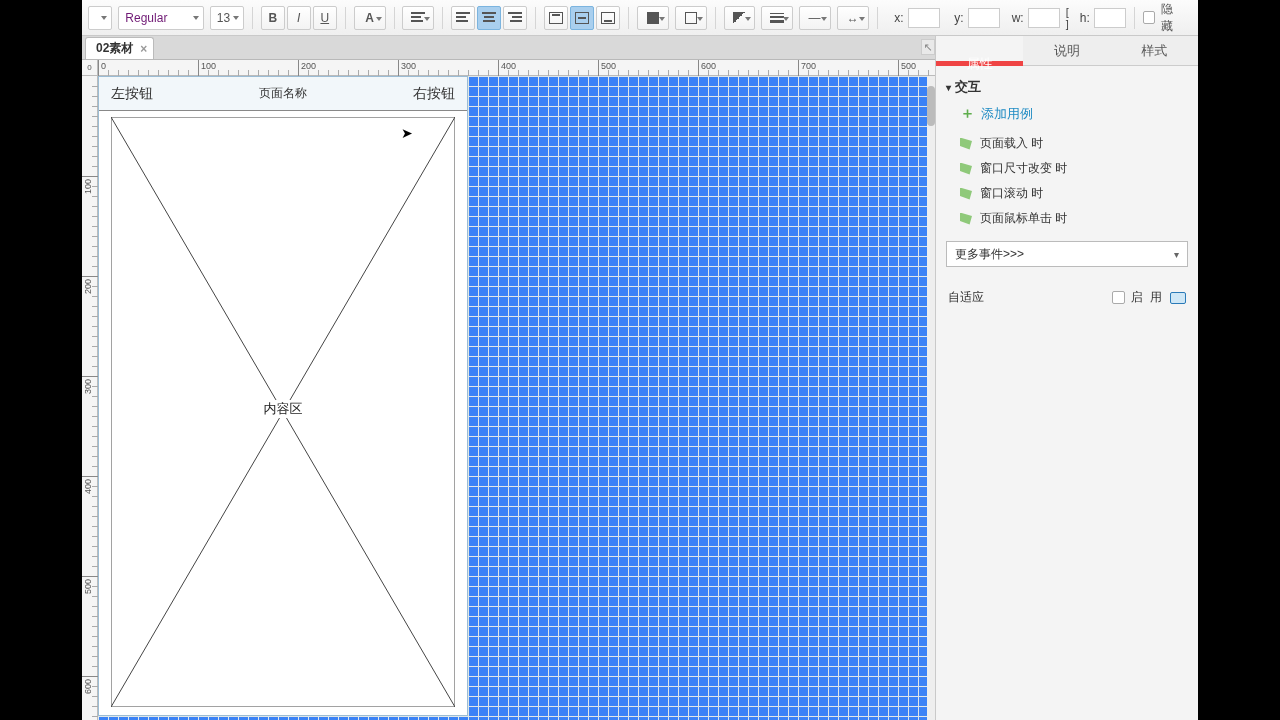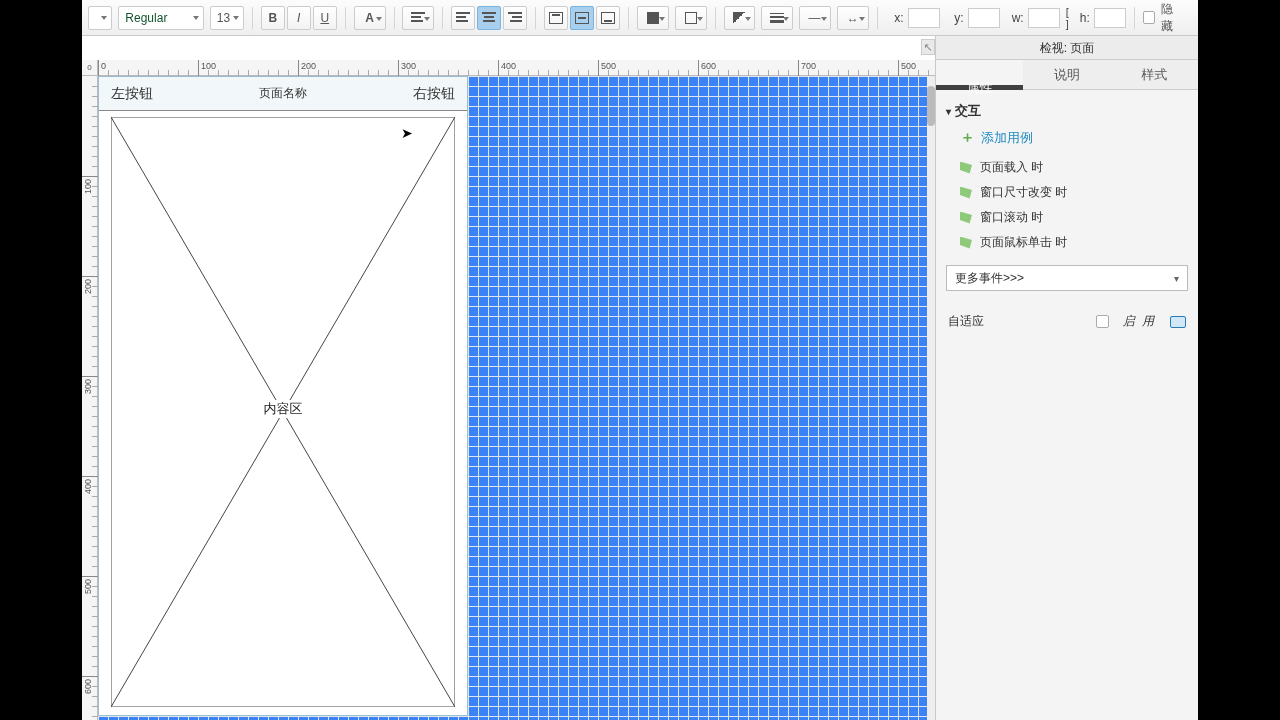--- a/index.html
+++ b/index.html
@@ -3,21 +3,21 @@
   <meta charset="utf-8">
   <style>
     * { margin:0; padding:0; box-sizing:border-box; font-family:"Helvetica Neue",Arial,sans-serif; }
     body { background:#000; width:1280px; height:720px; overflow:hidden; }
     .app { position:absolute; left:82px; top:0; width:1116px; height:720px; background:#fff; }
     
     .toolbar { height:36px; background:linear-gradient(#fcfcfc,#efefef); border-bottom:1px solid #c9c9c9; display:flex; align-items:center; padding:0 6px; gap:6px; font-size:12px; color:#555; }
     .tb-dd { position:relative; height:24px; border:1px solid #ccc; background:#fff; border-radius:2px; display:flex; align-items:center; padding:0 16px 0 6px; }
     .tb-dd.empty { width:26px; padding:0; }
     .caret { position:absolute; right:4px; top:9px; width:0; height:0; border-left:3px solid transparent; border-right:3px solid transparent; border-top:4px solid #777; }
-    .fontname { width:90px; color:#14532d; }
+    .fontname { width:90px; color:#701a75; }
     .fontsize { width:34px; }
     .tb-btn { width:24px; height:24px; border:1px solid #ccc; background:linear-gradient(#fff,#f3f3f3); border-radius:2px; display:flex; align-items:center; justify-content:center; color:#555; font-size:12px; }
     .tb-btn.sel { background:#a9cfee; border-color:#7bb4df; }
     .tb-btn.drop { width:34px; position:relative; }
     .tb-btn.drop .caret { right:3px; top:10px; }
     .tb-grp { display:flex; gap:2px; }
     .sep { width:1px; height:22px; background:#d5d5d5; margin:0 2px; }
     .coord { display:flex; align-items:center; gap:4px; font-size:12px; color:#444; }
     .coord span.lbl { width:18px; text-align:right; }
     .coord input { width:32px; height:20px; border:1px solid #ccc; font-size:11px; padding:0 2px; }
@@ -70,31 +70,31 @@
     .pbody svg{width:100%;height:100%;}
     .cursor{position:absolute;left:303px;top:49px;font-size:14px;color:#000;pointer-events:none;}
     .vscroll{position:absolute;right:0;top:0;bottom:0;width:8px;background:#eee;}
     .vthumb{position:absolute;right:0;top:10px;width:8px;height:40px;background:#bbb;border-radius:4px;}
     
     .right{position:absolute;right:0;top:36px;width:263px;bottom:0;background:#f4f4f4;border-left:1px solid #c9c9c9;}
     .sel-ind{position:absolute;left:-15px;top:3px;width:14px;height:16px;background:#e9e9e9;border:1px solid #ccc;display:flex;align-items:center;justify-content:center;color:#888;font-size:11px;}
     .right-title{height:24px;line-height:24px;text-align:center;font-size:12px;color:#333;background:#ececec;border-bottom:1px solid #ccc;}
     .rtabs{display:flex;height:30px;}
     .rtab{flex:1;display:flex;align-items:center;justify-content:center;font-size:13px;color:#555;background:#eee;border-bottom:1px solid #ccc;cursor:pointer;}
-    .rtab.active{background:#404040;color:#fff;border-bottom:none;margin-top:25px;}
+    .rtab.active{background:#ef4444;color:#fff;border-bottom:none;margin-top:25px;}
     .panel-body{padding:8px 10px;font-size:12px;color:#333;}
     .sect{display:flex;align-items:center;gap:4px;padding:4px 0;font-size:13px;font-weight:bold;}
     .add{color:#1f8bc3;display:flex;align-items:center;gap:6px;padding:4px 0 8px 14px;font-size:13px;}
     .plus{color:#5fae4d;font-weight:bold;font-size:15px;}
     .evlist{margin-left:14px;}
     .ev{display:flex;align-items:center;gap:8px;padding:4px 0;font-size:12px;color:#333;}
     .evic{width:12px;height:12px;background:#8fc97a;clip-path:polygon(0 0,100% 30%,80% 100%,0 70%);} 
     .more{margin:10px 0;height:26px;border:1px solid #bbb;background:#fff;display:flex;align-items:center;justify-content:space-between;padding:0 8px;font-size:12px;color:#333;}
     .adaptive{display:flex;align-items:center;justify-content:space-between;padding:12px 2px;}
-    .adaptive .r{display:flex;align-items:center;gap:14px;font-style:italic;}
+    .adaptive .r{display:flex;align-items:center;gap:6px;}
     .devic{width:16px;height:12px;border:1px solid #2a7ab8;border-radius:2px;position:relative;background:#cfe7f6;}
   </style>
 </head>
 <body>
 
 <div class="app">
 
   <div class="toolbar">
     <div class="tb-dd empty">
         <span class="caret"></span>
@@ -215,20 +215,29 @@
     <div class="coord">
         <span class="brk">[ ]</span>
         <span class="lbl">h:</span>
         <input style="">
       </div>
     <div class="sep"></div>
     <span class="chk"></span>
     <span style="letter-spacing:2px;color:#555">隐 藏</span>
   </div>
 
+  <div class="tabbar">
+    <div class="tab">
+      <span>02素材</span>
+      <span class="close">×</span>
+    </div>
+    <div class="dd">
+        <span class="caret"></span>
+      </div>
+  </div>
 
   <div class="workspace">
     <div class="corner">0</div>
 
     <div class="ruler-h">
       <div class="tick-h" style="left:0px">
           <span>0</span>
         </div>
       <div class="tick-h" style="left:100px">
           <span>100</span>
@@ -429,21 +438,20 @@
       </div>
       <div class="cursor">➤</div>
       <div class="vscroll">
           <div class="vthumb"></div>
         </div>
     </div>
   </div>
 
   <div class="right">
     <div class="sel-ind">↖</div>
-    <div class="right-title">检视: 页面</div>
     <div class="rtabs">
       <div class="rtab active">属性</div>
       <div class="rtab">说明</div>
       <div class="rtab">样式</div>
     </div>
     <div class="panel-body">
       <div class="sect">
         <span style="font-size:10px">▾</span>
         <span>交互</span>
       </div>

